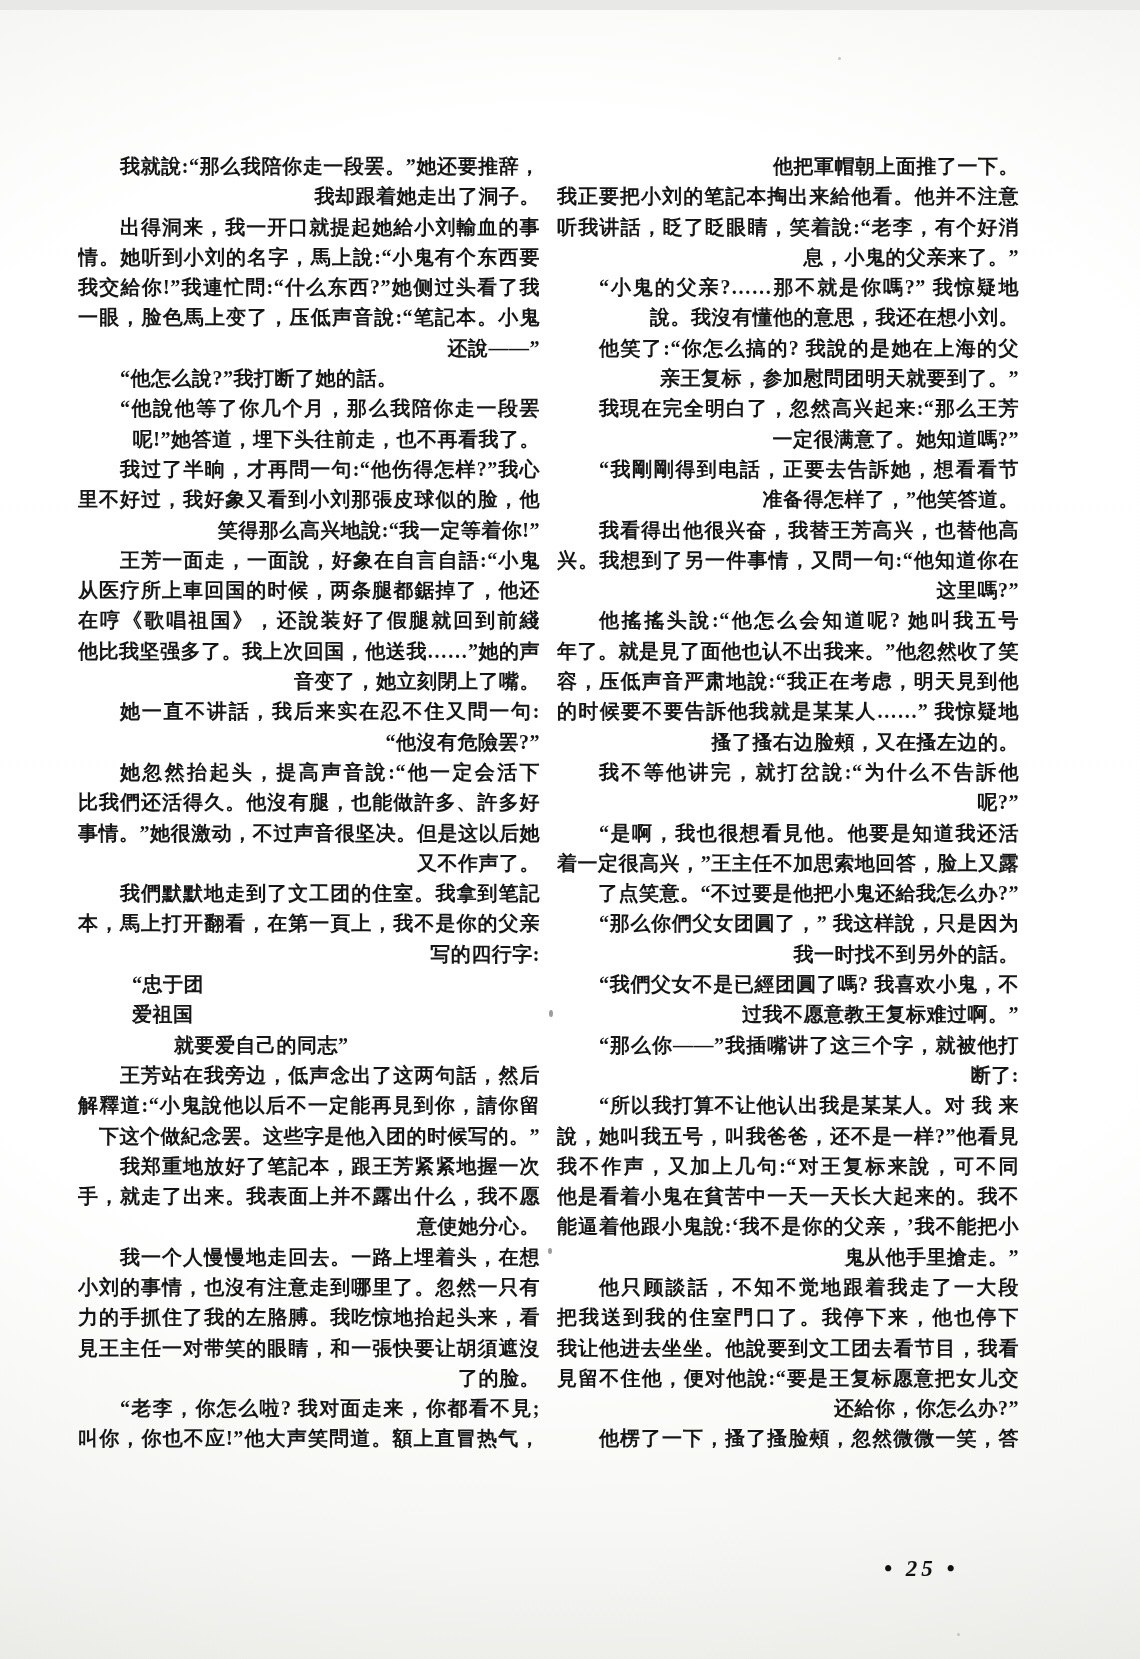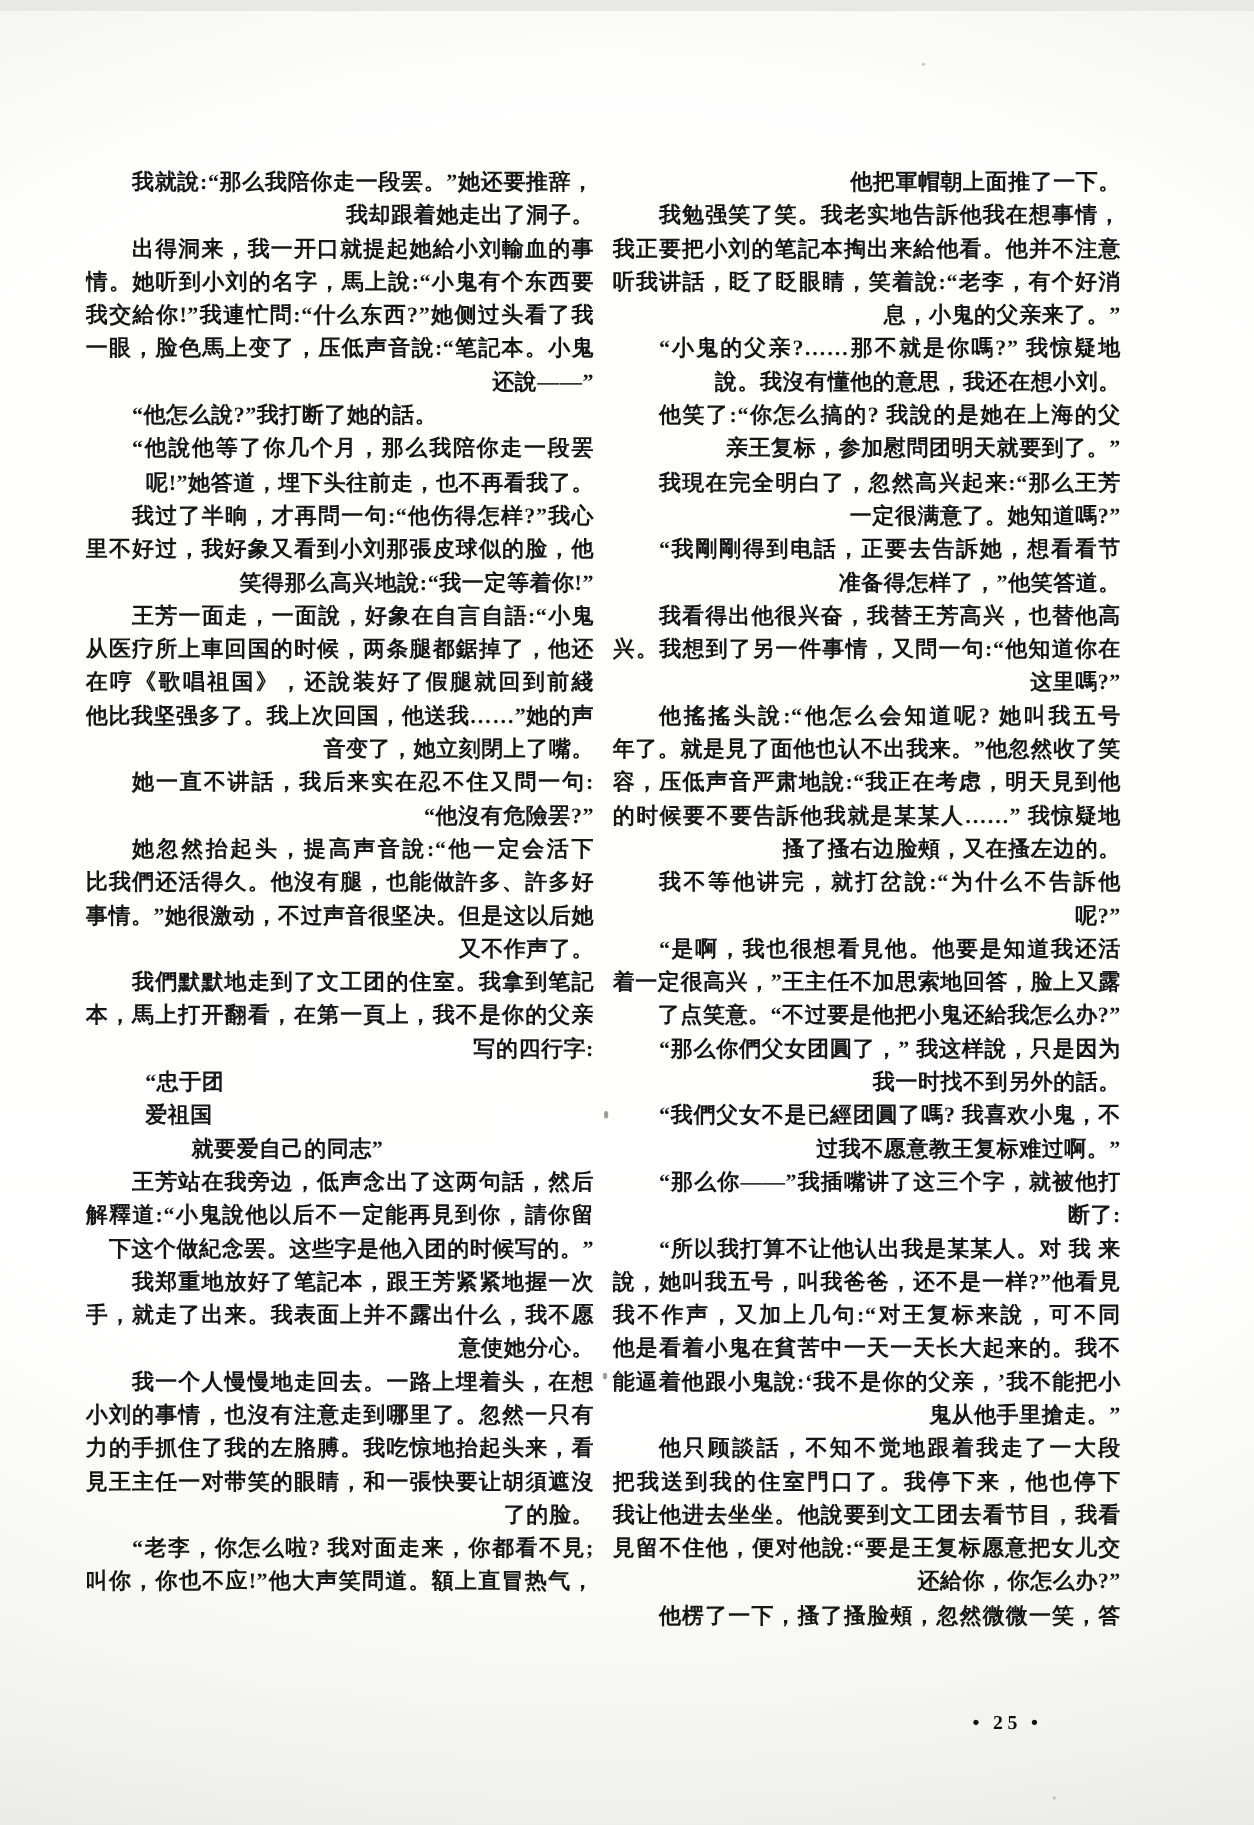--- a/index.html
+++ b/index.html
@@ -42,21 +42,22 @@
     text-align-last: justify;
   }
   .ind-p  { padding-left: 42px; }
   .ind-v1 { padding-left: 54px; }
   .ind-v2 { padding-left: 96px; }
   .ind-n  { padding-left: 0; text-align: right; }
   .page-number {
     position: absolute;
     left: 884px;
     top: 1546px;
-    font-size: 18px;
+    font-size: 23px;
+    font-style: italic;
     font-weight: bold;
     letter-spacing: 4px;
     color: #111;
   }
   .speck {
     position: absolute;
     background: #4a4a46;
     border-radius: 50%;
     opacity: 0.55;
   }
@@ -109,21 +110,20 @@
       <div class="line ind-p just">我一个人慢慢地走回去。一路上埋着头，在想</div>
       <div class="line ind-n just">小刘的事情，也沒有注意走到哪里了。忽然一只有</div>
       <div class="line ind-n just">力的手抓住了我的左胳膊。我吃惊地抬起头来，看</div>
       <div class="line ind-n just">見王主任一对带笑的眼睛，和一張快要让胡須遮沒</div>
       <div class="line ind-n">了的脸。</div>
       <div class="line ind-p just">“老李，你怎么啦? 我对面走来，你都看不見;</div>
       <div class="line ind-n just">叫你，你也不应!”他大声笑問道。額上直冒热气，</div>
     </div>
   <div class="column column-right" id="col-right">
       <div class="line ind-n">他把軍帽朝上面推了一下。</div>
-      <div class="line ind-p just">我勉强笑了笑。我老实地告訴他我在想事情，</div>
       <div class="line ind-n just">我正要把小刘的笔記本掏出来給他看。他并不注意</div>
       <div class="line ind-n just">听我讲話，眨了眨眼睛，笑着說:“老李，有个好消</div>
       <div class="line ind-n">息，小鬼的父亲来了。”</div>
       <div class="line ind-p just">“小鬼的父亲?……那不就是你嗎?” 我惊疑地</div>
       <div class="line ind-n">說。我沒有懂他的意思，我还在想小刘。</div>
       <div class="line ind-p just">他笑了:“你怎么搞的?  我說的是她在上海的父</div>
       <div class="line ind-n">亲王复标，参加慰問团明天就要到了。”</div>
       <div class="line ind-p just">我現在完全明白了，忽然高兴起来:“那么王芳</div>
       <div class="line ind-n">一定很满意了。她知道嗎?”</div>
       <div class="line ind-p just">“我剛剛得到电話，正要去告訴她，想看看节目</div>

